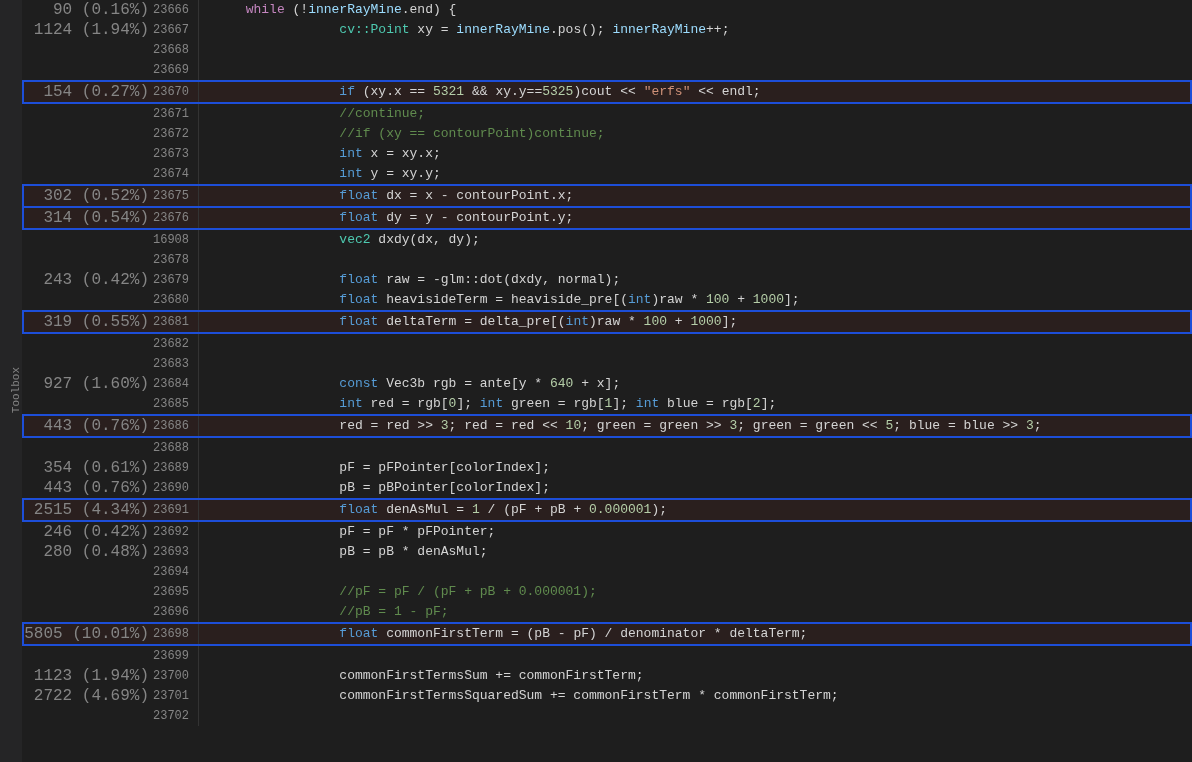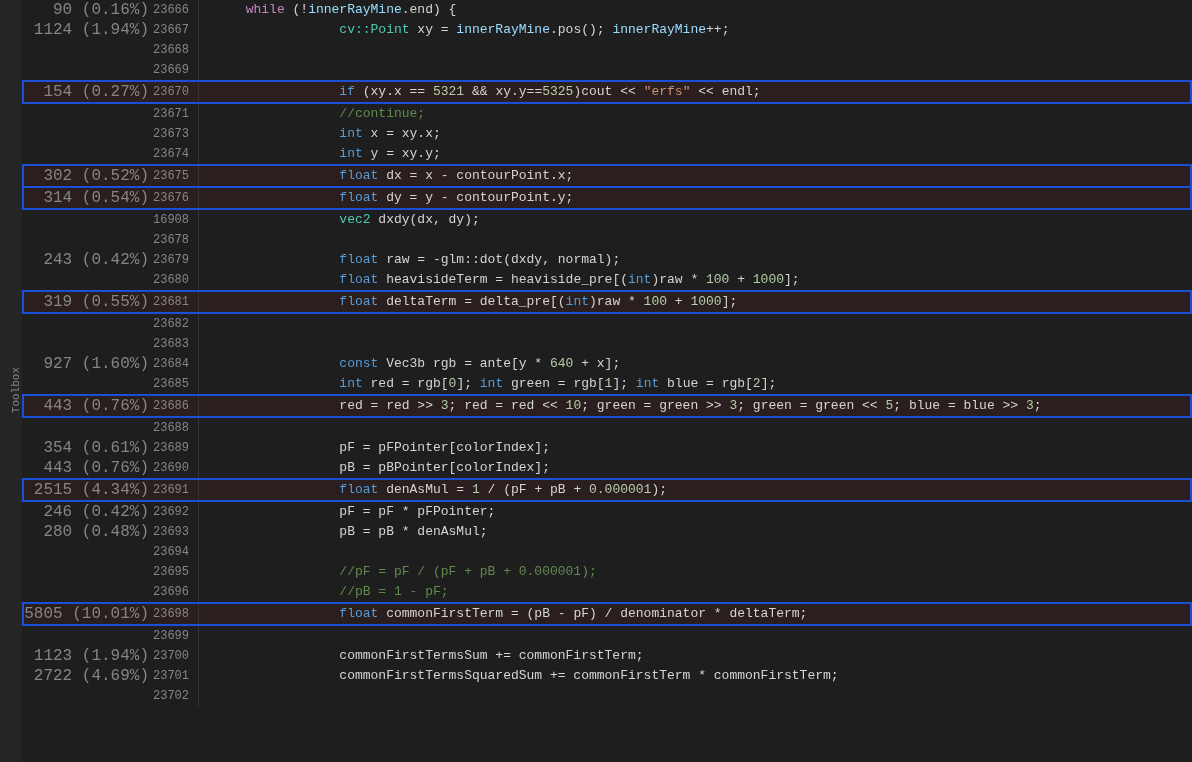--- a/index.html
+++ b/index.html
@@ -123,20 +123,25 @@
           <td class="col-linenum">23670</td>
           <td class="col-code"><span class="plain">                </span><span class="kw">if</span><span class="plain"> (xy.x == </span><span class="num">5321</span><span class="plain"> &amp;&amp; xy.y==</span><span class="num">5325</span><span class="plain">)cout &lt;&lt; </span><span class="str">"erfs"</span><span class="plain"> &lt;&lt; endl;</span></td>
         </tr>
         <tr class="code-row">
           <td class="col-coverage"></td>
           <td class="col-linenum">23671</td>
           <td class="col-code"><span class="plain">                </span><span class="cm">//continue;</span></td>
         </tr>
         <tr class="code-row">
           <td class="col-coverage"></td>
+          <td class="col-linenum">23672</td>
+          <td class="col-code"><span class="plain">                </span><span class="cm">//if (xy == contourPoint)continue;</span></td>
+        </tr>
+        <tr class="code-row">
+          <td class="col-coverage"></td>
           <td class="col-linenum">23673</td>
           <td class="col-code"><span class="plain">                </span><span class="kw">int</span><span class="plain"> x = xy.x;</span></td>
         </tr>
         <tr class="code-row">
           <td class="col-coverage"></td>
           <td class="col-linenum">23674</td>
           <td class="col-code"><span class="plain">                </span><span class="kw">int</span><span class="plain"> y = xy.y;</span></td>
         </tr>
         <tr class="code-row highlighted">
           <td class="col-coverage">302 (0.52%)</td>

